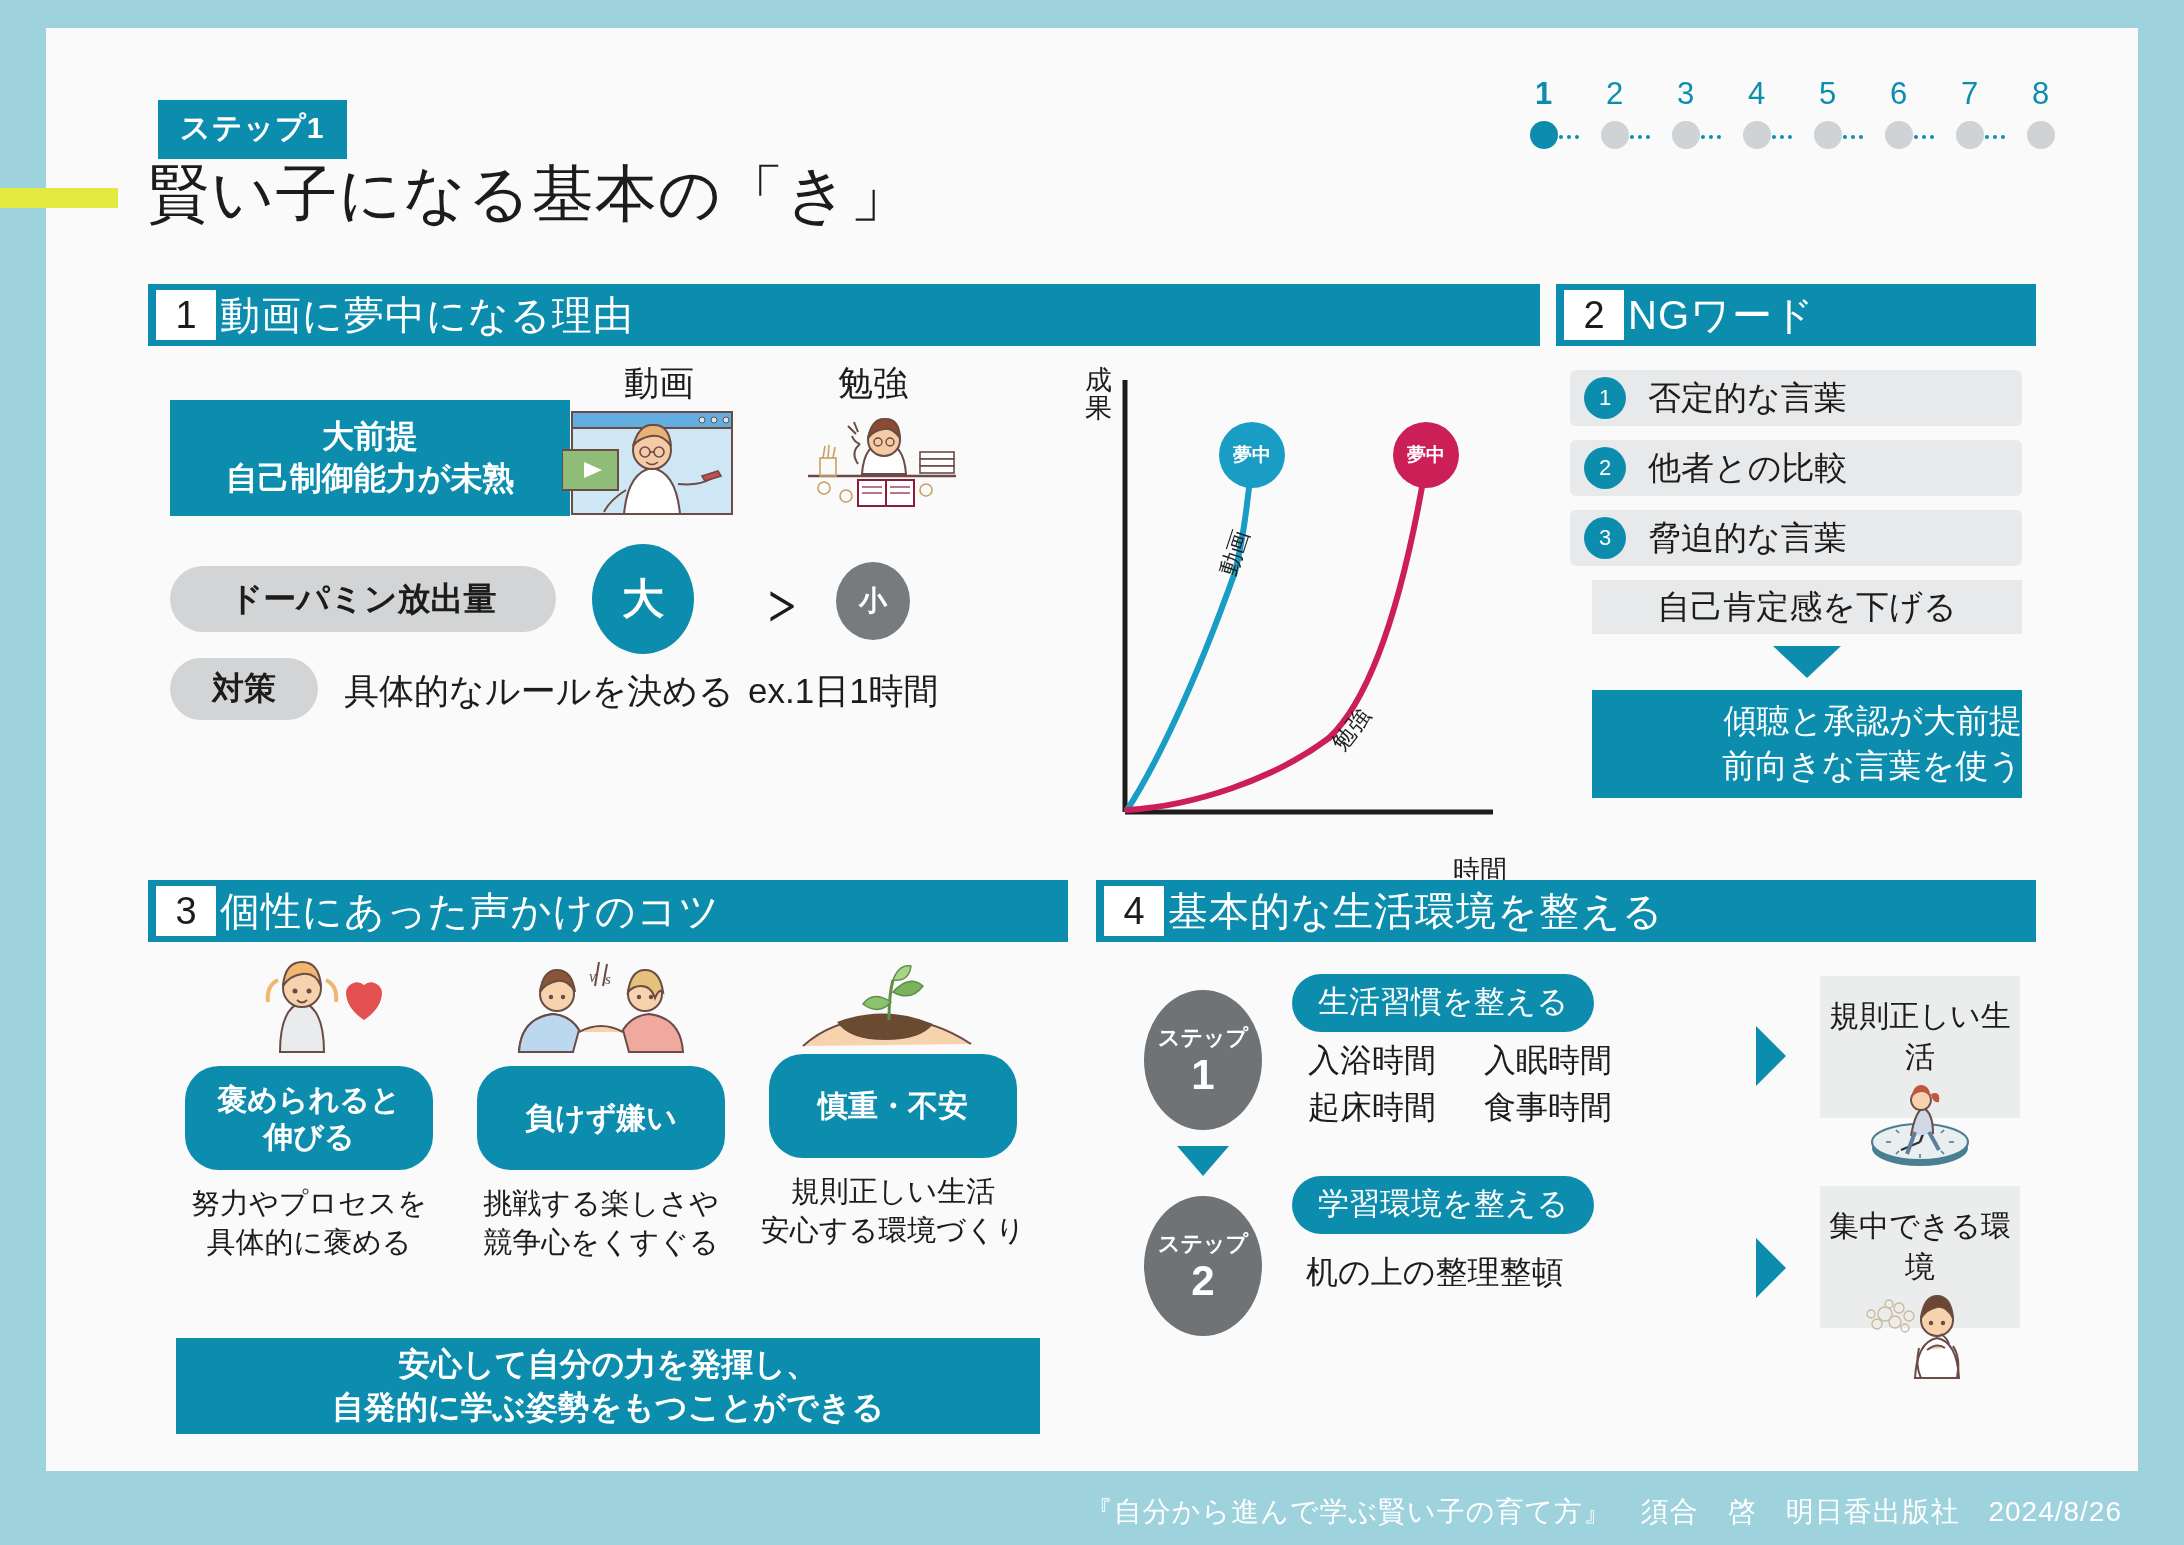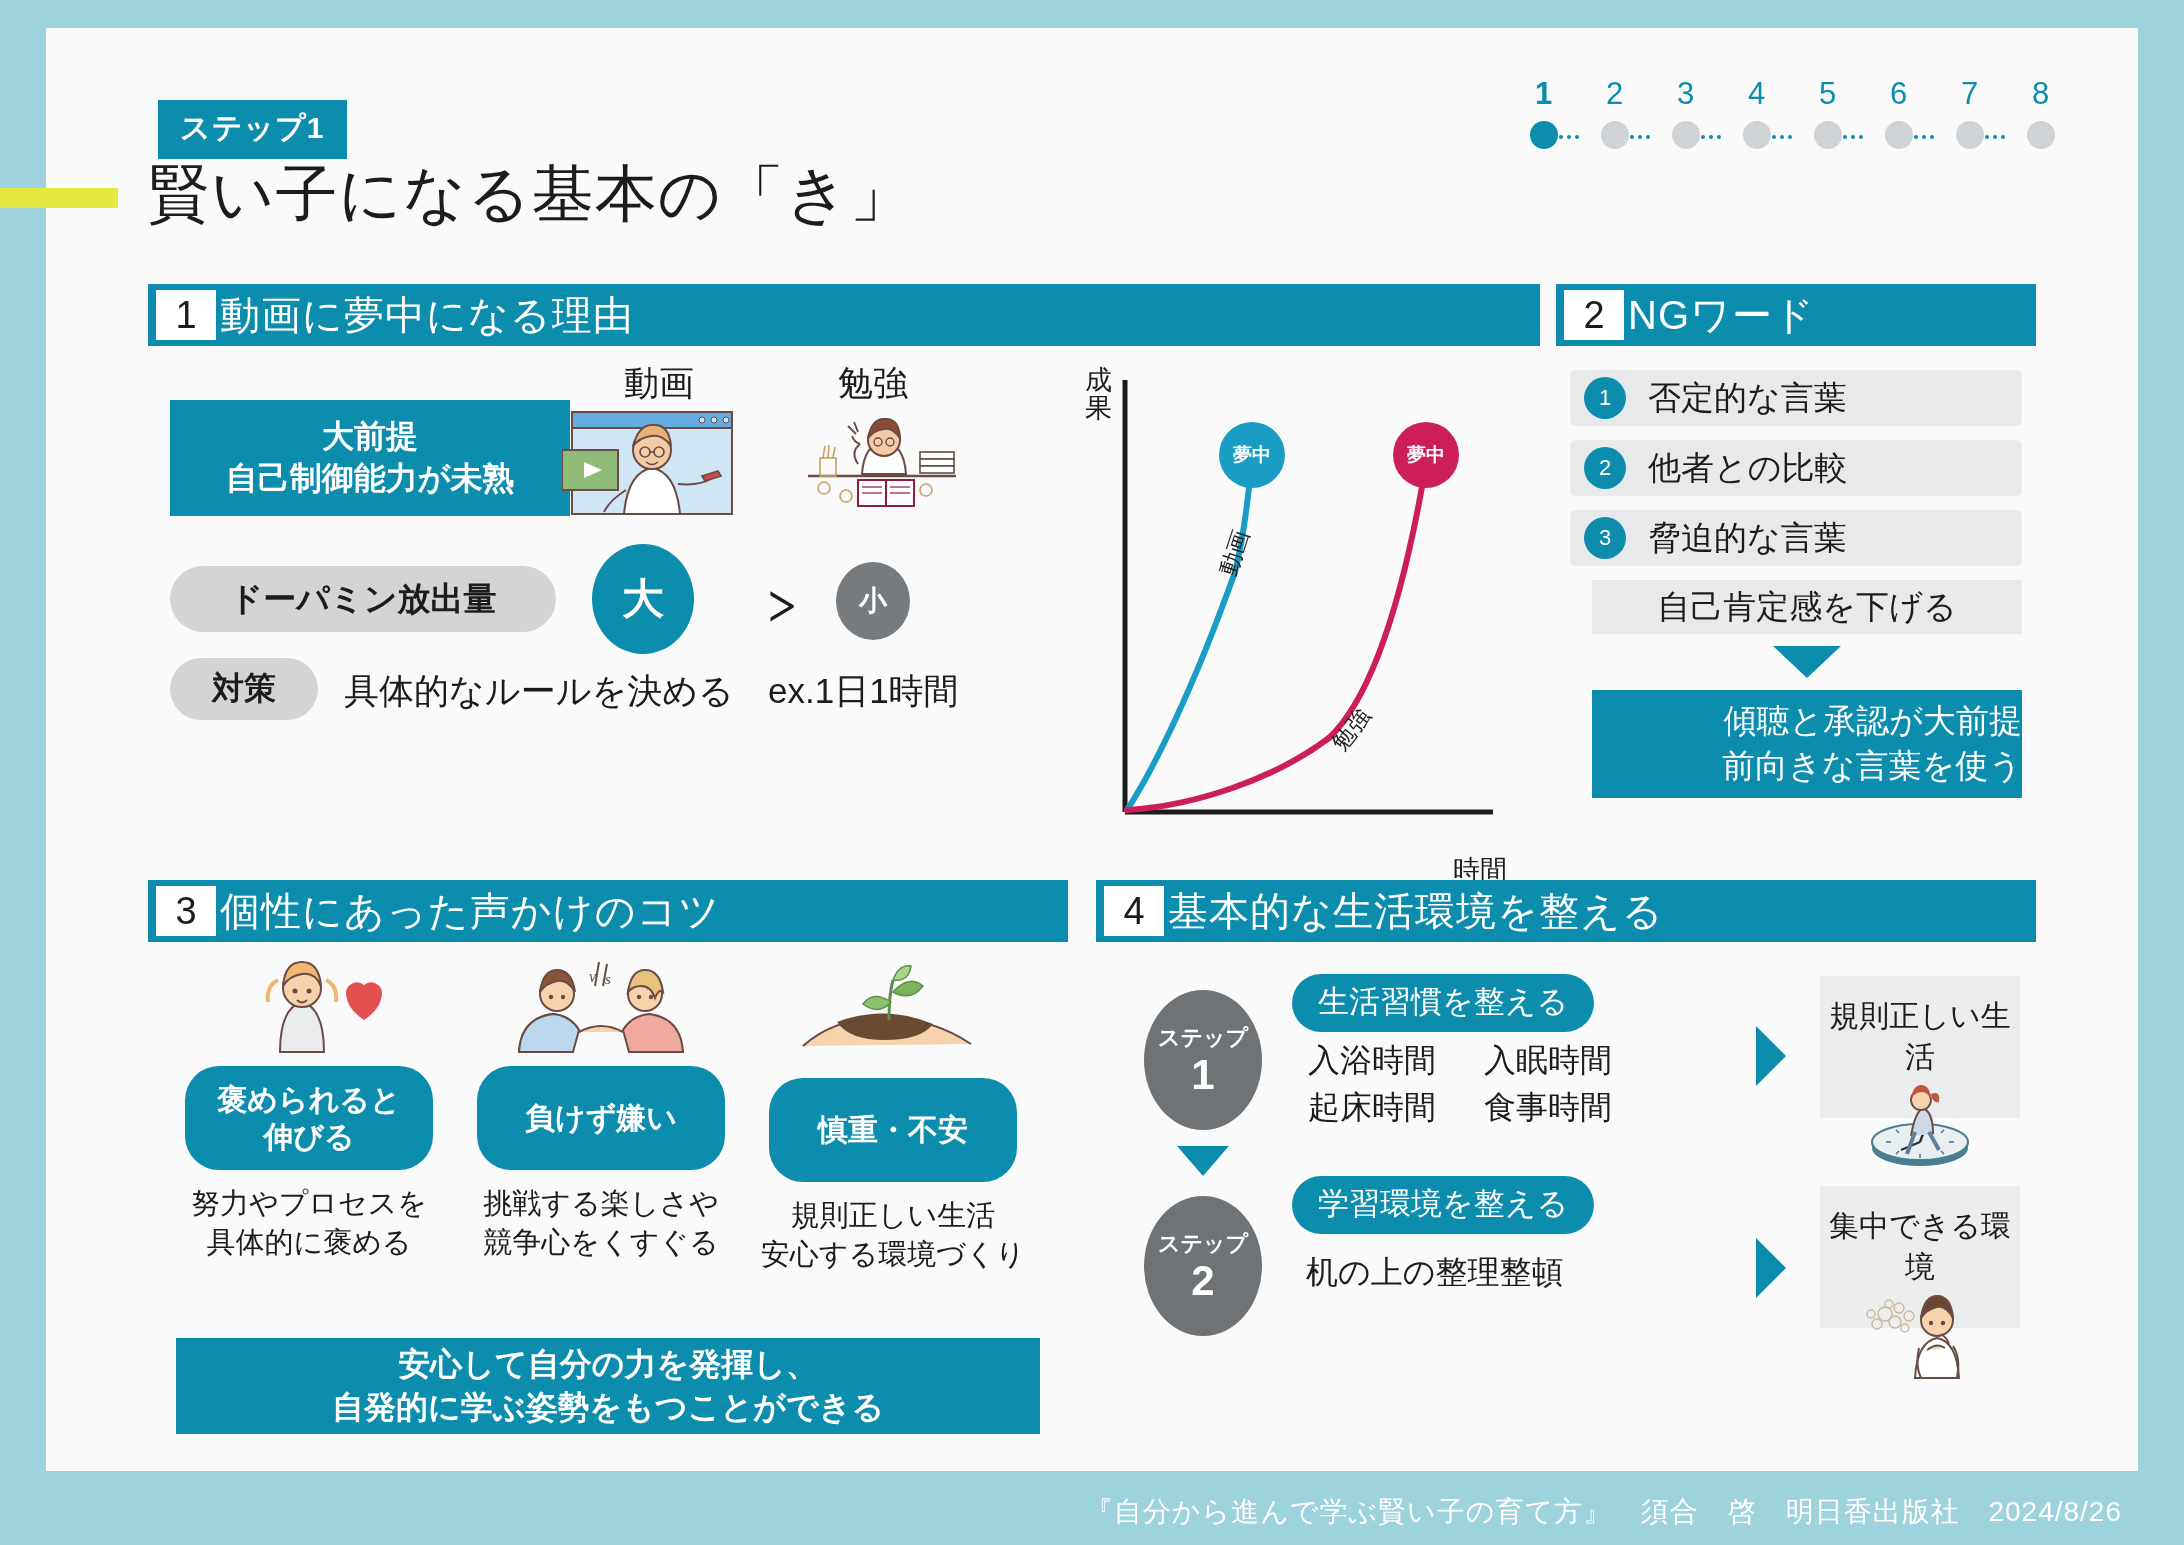--- a/index.html
+++ b/index.html
@@ -137,21 +137,21 @@
   .taisaku-pill {
     position: absolute; left: 22px; top: 312px;
     width: 148px; height: 62px; font-size: 32px;
   }
   .taisaku-text {
     position: absolute; left: 196px; top: 322px;
     font-size: 35px; color: #1c1c1c;
   }
   .ex-text {
     position: absolute; left: 600px; top: 322px;
-    font-size: 35px; color: #1c1c1c; margin-left: 20px;
+    font-size: 35px; color: #1c1c1c;
   }
   .media-label {
     position: absolute; font-size: 35px; color: #1c1c1c;
   }
   .illus { position: absolute; }
 
   
   #panel2 { left: 1556px; top: 284px; width: 480px; }
   #panel2 .panel-body { height: 560px; }
   .ng-row {
@@ -522,21 +522,21 @@
         <div style="height:98px; display:flex; align-items:flex-end; justify-content:center;">
           <svg width="200" height="96" viewBox="0 0 200 96">
             <path d="M10 88 q34 -30 80 -26 q46 -4 88 24" fill="#f6d3ad" stroke="#6a4b45" stroke-width="2"></path>
             <path d="M44 64 q48 -18 96 2 q-12 16 -48 16 q-36 0 -48 -18z" fill="#6b4a32"></path>
             <path d="M96 62 q0 -26 4 -40" fill="none" stroke="#5e8f4a" stroke-width="3"></path>
             <path d="M100 34 q16 -18 30 -6 q-12 16 -30 6z" fill="#7ab35a" stroke="#5e8f4a" stroke-width="1.5"></path>
             <path d="M98 44 q-18 -12 -28 2 q16 12 28 -2z" fill="#8cc36c" stroke="#5e8f4a" stroke-width="1.5"></path>
             <path d="M100 22 q6 -16 18 -14 q-2 16 -18 14z" fill="#a7d487" stroke="#5e8f4a" stroke-width="1.5"></path>
           </svg>
         </div>
-        <div class="trait-pill" style="width:248px; height:104px; margin:24px auto 0 auto;">
+        <div class="trait-pill" style="width:248px; height:104px; margin:0 auto 0 auto;">
           <span>慎重・不安</span>
         </div>
         <div class="trait-desc">
           <div>規則正しい生活</div>
           <div>安心する環境づくり</div>
         </div>
       </div>
 
       <div class="summary-box">
         <div>安心して自分の力を発揮し、</div>

